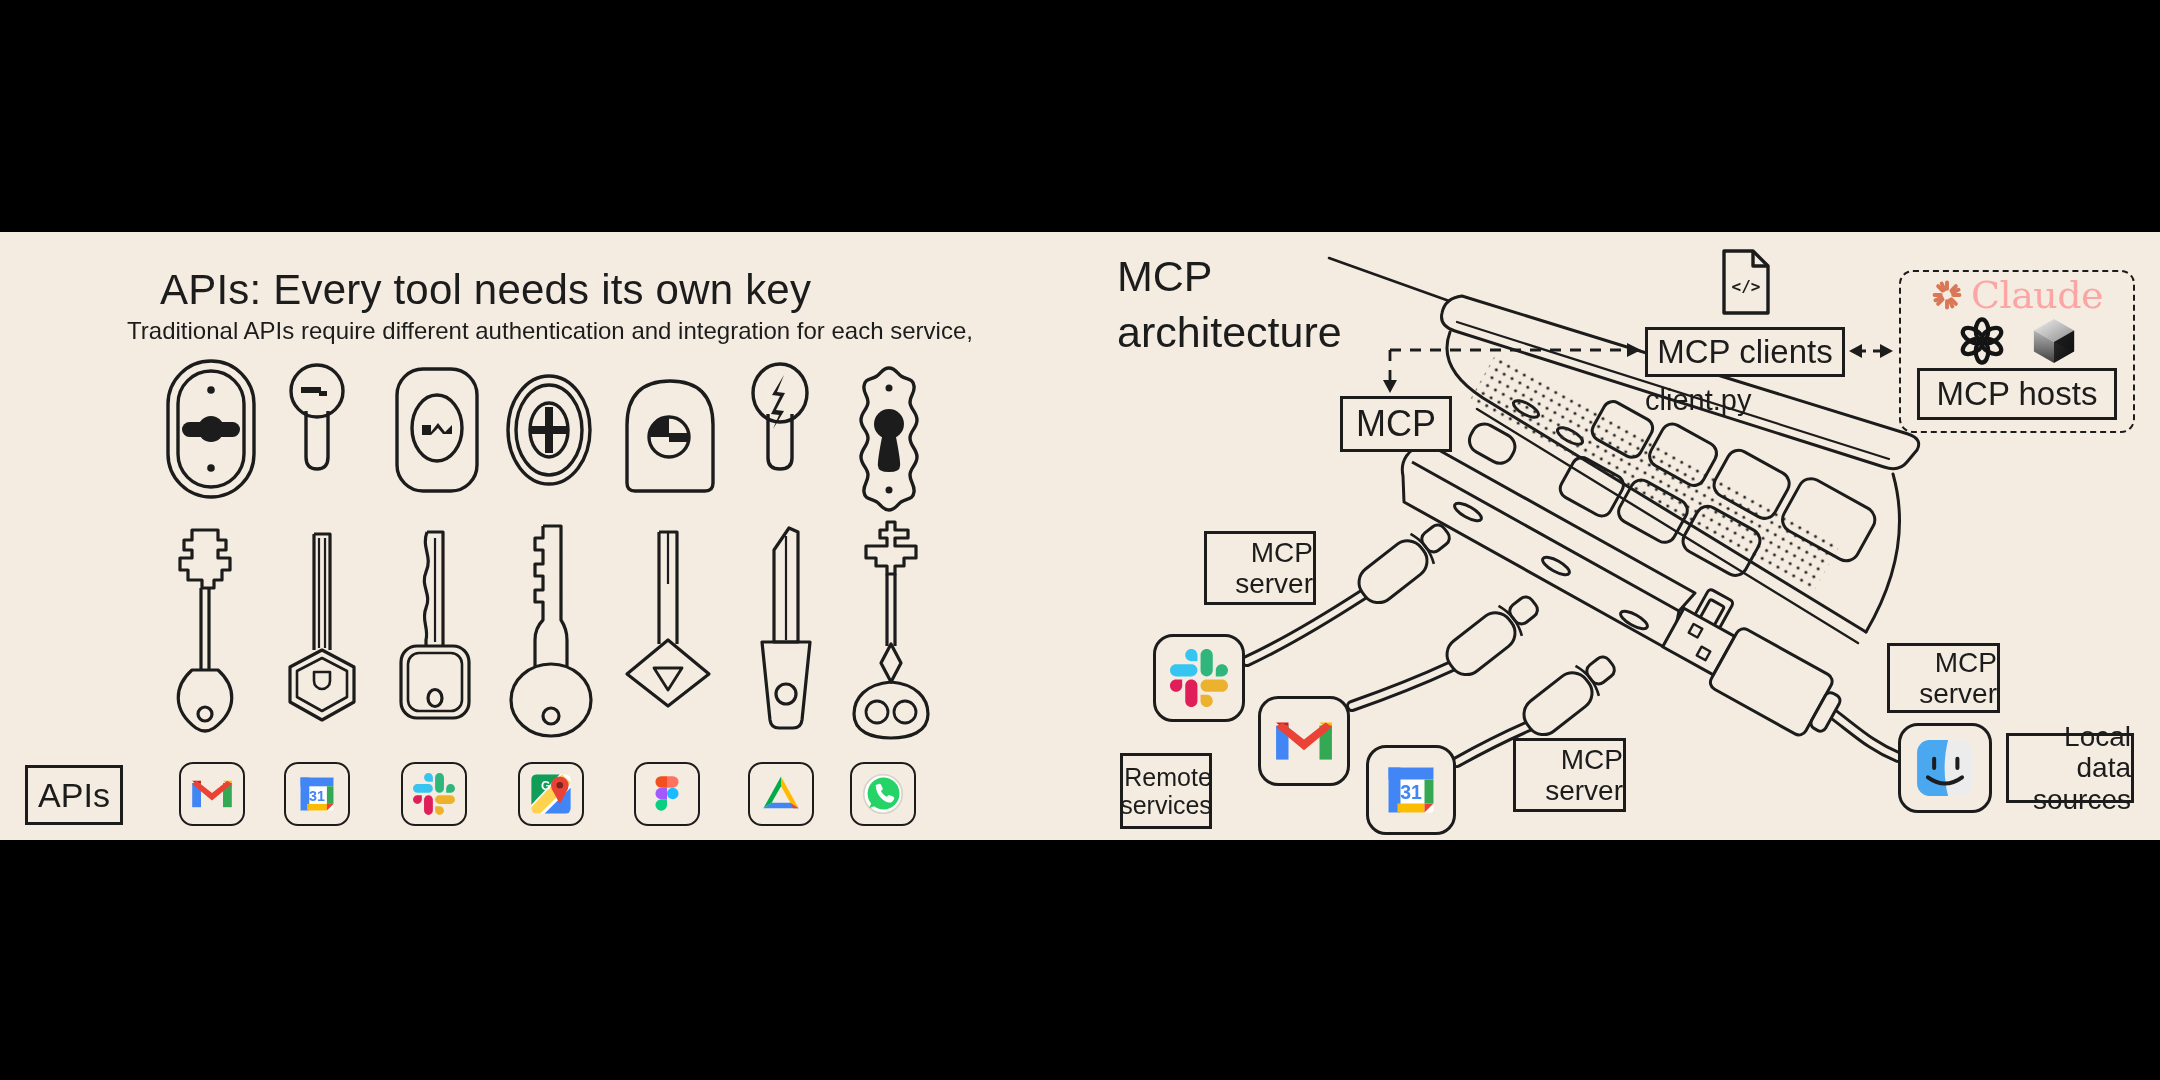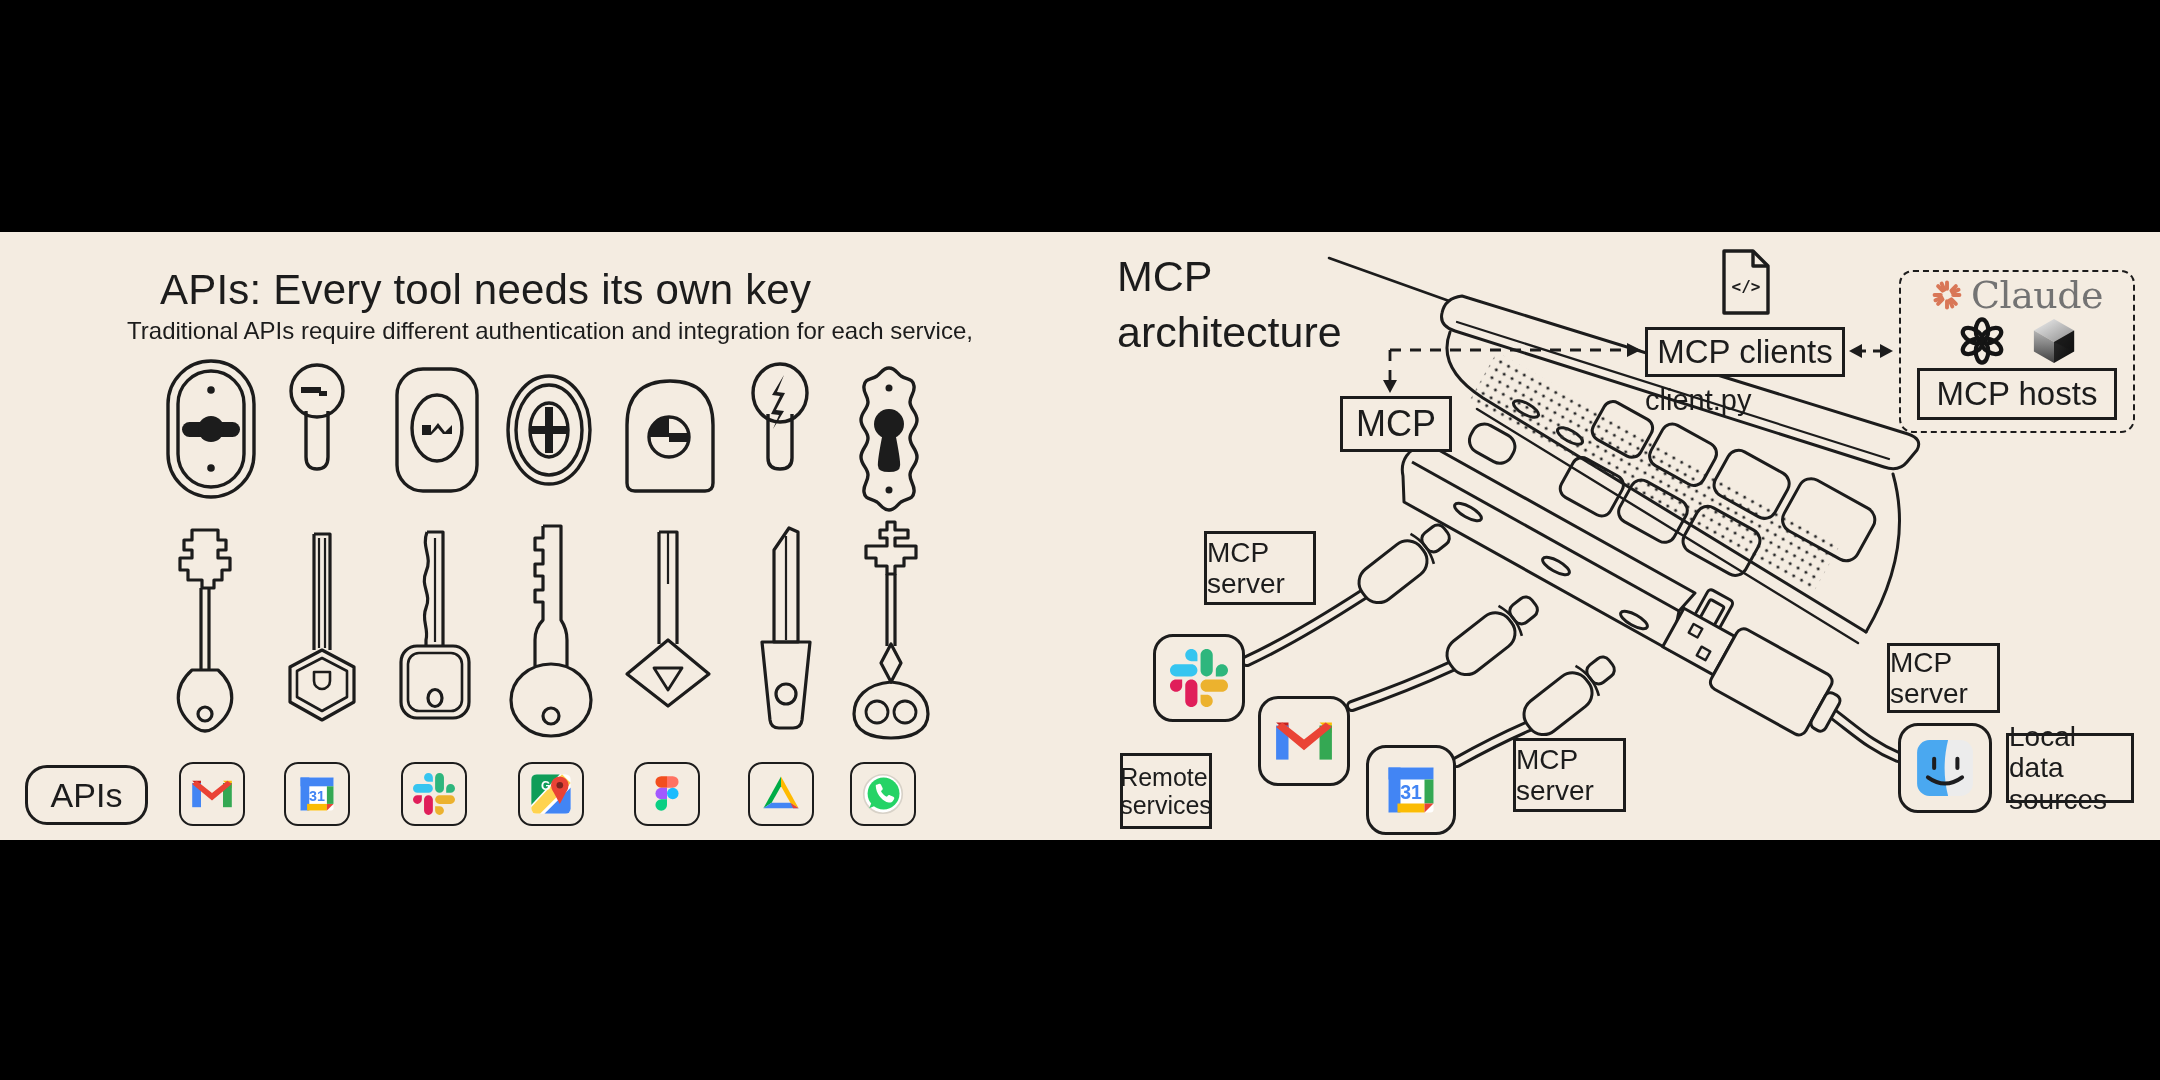--- a/index.html
+++ b/index.html
@@ -1,29 +1,29 @@
 <!DOCTYPE html>
 <html><head>
 <meta charset="utf-8">
 <style>
   html,body{margin:0;padding:0;width:2160px;height:1080px;overflow:hidden;background:#000;}
   .stage{position:absolute;inset:0;width:2160px;height:1080px;background:#000;font-family:"Liberation Sans",sans-serif;color:#1c1c1c;}
   .band{position:absolute;left:0;top:232px;width:2160px;height:608px;background:#f4ece1;}
   .art{position:absolute;left:0;top:0;width:2160px;height:1080px;}
   .abs{position:absolute;}
-  .box{position:absolute;background:#f4ece1;border:3px solid #1c1c1c;display:flex;align-items:center;justify-content:center;text-align:left;line-height:1.12;font-weight:500;color:#1c1c1c;box-sizing:border-box;}
+  .box{position:absolute;background:#f4ece1;border:3px solid #1c1c1c;display:flex;align-items:center;justify-content:center;text-align:right;line-height:1.12;font-weight:500;color:#1c1c1c;box-sizing:border-box;}
   .tile{position:absolute;background:#f4ece1;border:3px solid #1c1c1c;border-radius:20px;display:flex;align-items:center;justify-content:center;box-sizing:border-box;}
   .tile-sm{border-width:2.6px;border-radius:14px;}
   .title-left{position:absolute;left:160px;top:266px;width:780px;text-align:left;font-size:42px;font-weight:500;letter-spacing:.2px;}
   .sub-left{position:absolute;left:110px;top:318px;width:880px;text-align:center;font-size:24px;line-height:25px;font-weight:400;}
   .title-right{position:absolute;left:1117px;top:248px;font-size:43px;font-weight:500;line-height:56px;}
   .clientpy{position:absolute;left:1645px;top:384px;width:200px;text-align:left;font-size:29px;font-weight:500;}
   .hosts-wrap{position:absolute;left:1899px;top:270px;width:236px;height:163px;border:2.6px dashed #1c1c1c;border-radius:14px;box-sizing:border-box;}
   .claude-row{position:absolute;left:1921px;top:275px;width:192px;height:40px;display:flex;align-items:center;justify-content:center;gap:8px;}
-  .claude-word{font-family:"DejaVu Serif",serif;font-size:38px;font-weight:500;color:#737373;letter-spacing:-.5px;}
+  .claude-word{font-family:"DejaVu Serif",serif;font-size:38px;font-weight:500;color:#fca5a5;letter-spacing:-.5px;}
   .logo-row{position:absolute;left:1899px;top:316px;width:236px;display:flex;align-items:center;justify-content:center;gap:24px;}
   svg text{font-family:"Liberation Sans",sans-serif;}
 </style>
 </head>
 <body>
 
 <div class="stage">
   <div class="band"></div>
 
   <svg class="art" viewBox="0 0 2160 1080">
@@ -231,21 +231,21 @@
         <circle cx="31" cy="194" r="11" stroke-width="2.8"></circle>
         <circle cx="59" cy="194" r="11" stroke-width="2.8"></circle>
       </g>
     </g>
   </svg>
 
   <div class="title-left">APIs: Every tool needs its own key</div>
   <div class="sub-left">
     <div>Traditional APIs require different authentication and integration for each service,</div>
   </div>
-  <div class="box" style="left:25px;top:765px;width:123px;height:60px;font-size:34px;border-radius:22px;">APIs</div>
+  <div class="box" style="left:25px;top:765px;width:98px;height:60px;font-size:34px;">APIs</div>
 
   <div class="tile tile-sm" style="left:179px;top:762px;width:66px;height:64px;">
     <svg width="44" height="44" viewBox="0 0 40 40">
       <path d="M30,8 L38,8 L38,15 Z" fill="#FBBC04"></path>
       <path d="M2,8 L10,8 L10,15 Z" fill="#C5221F"></path>
       <rect x="2" y="10" width="8" height="22" fill="#4285F4"></rect>
       <rect x="30" y="10" width="8" height="22" fill="#34A853"></rect>
       <path d="M6,8 L20,19 L34,8 L38,11 L20,26 L2,11 Z" fill="#EA4335"></path>
     </svg>
   </div>

